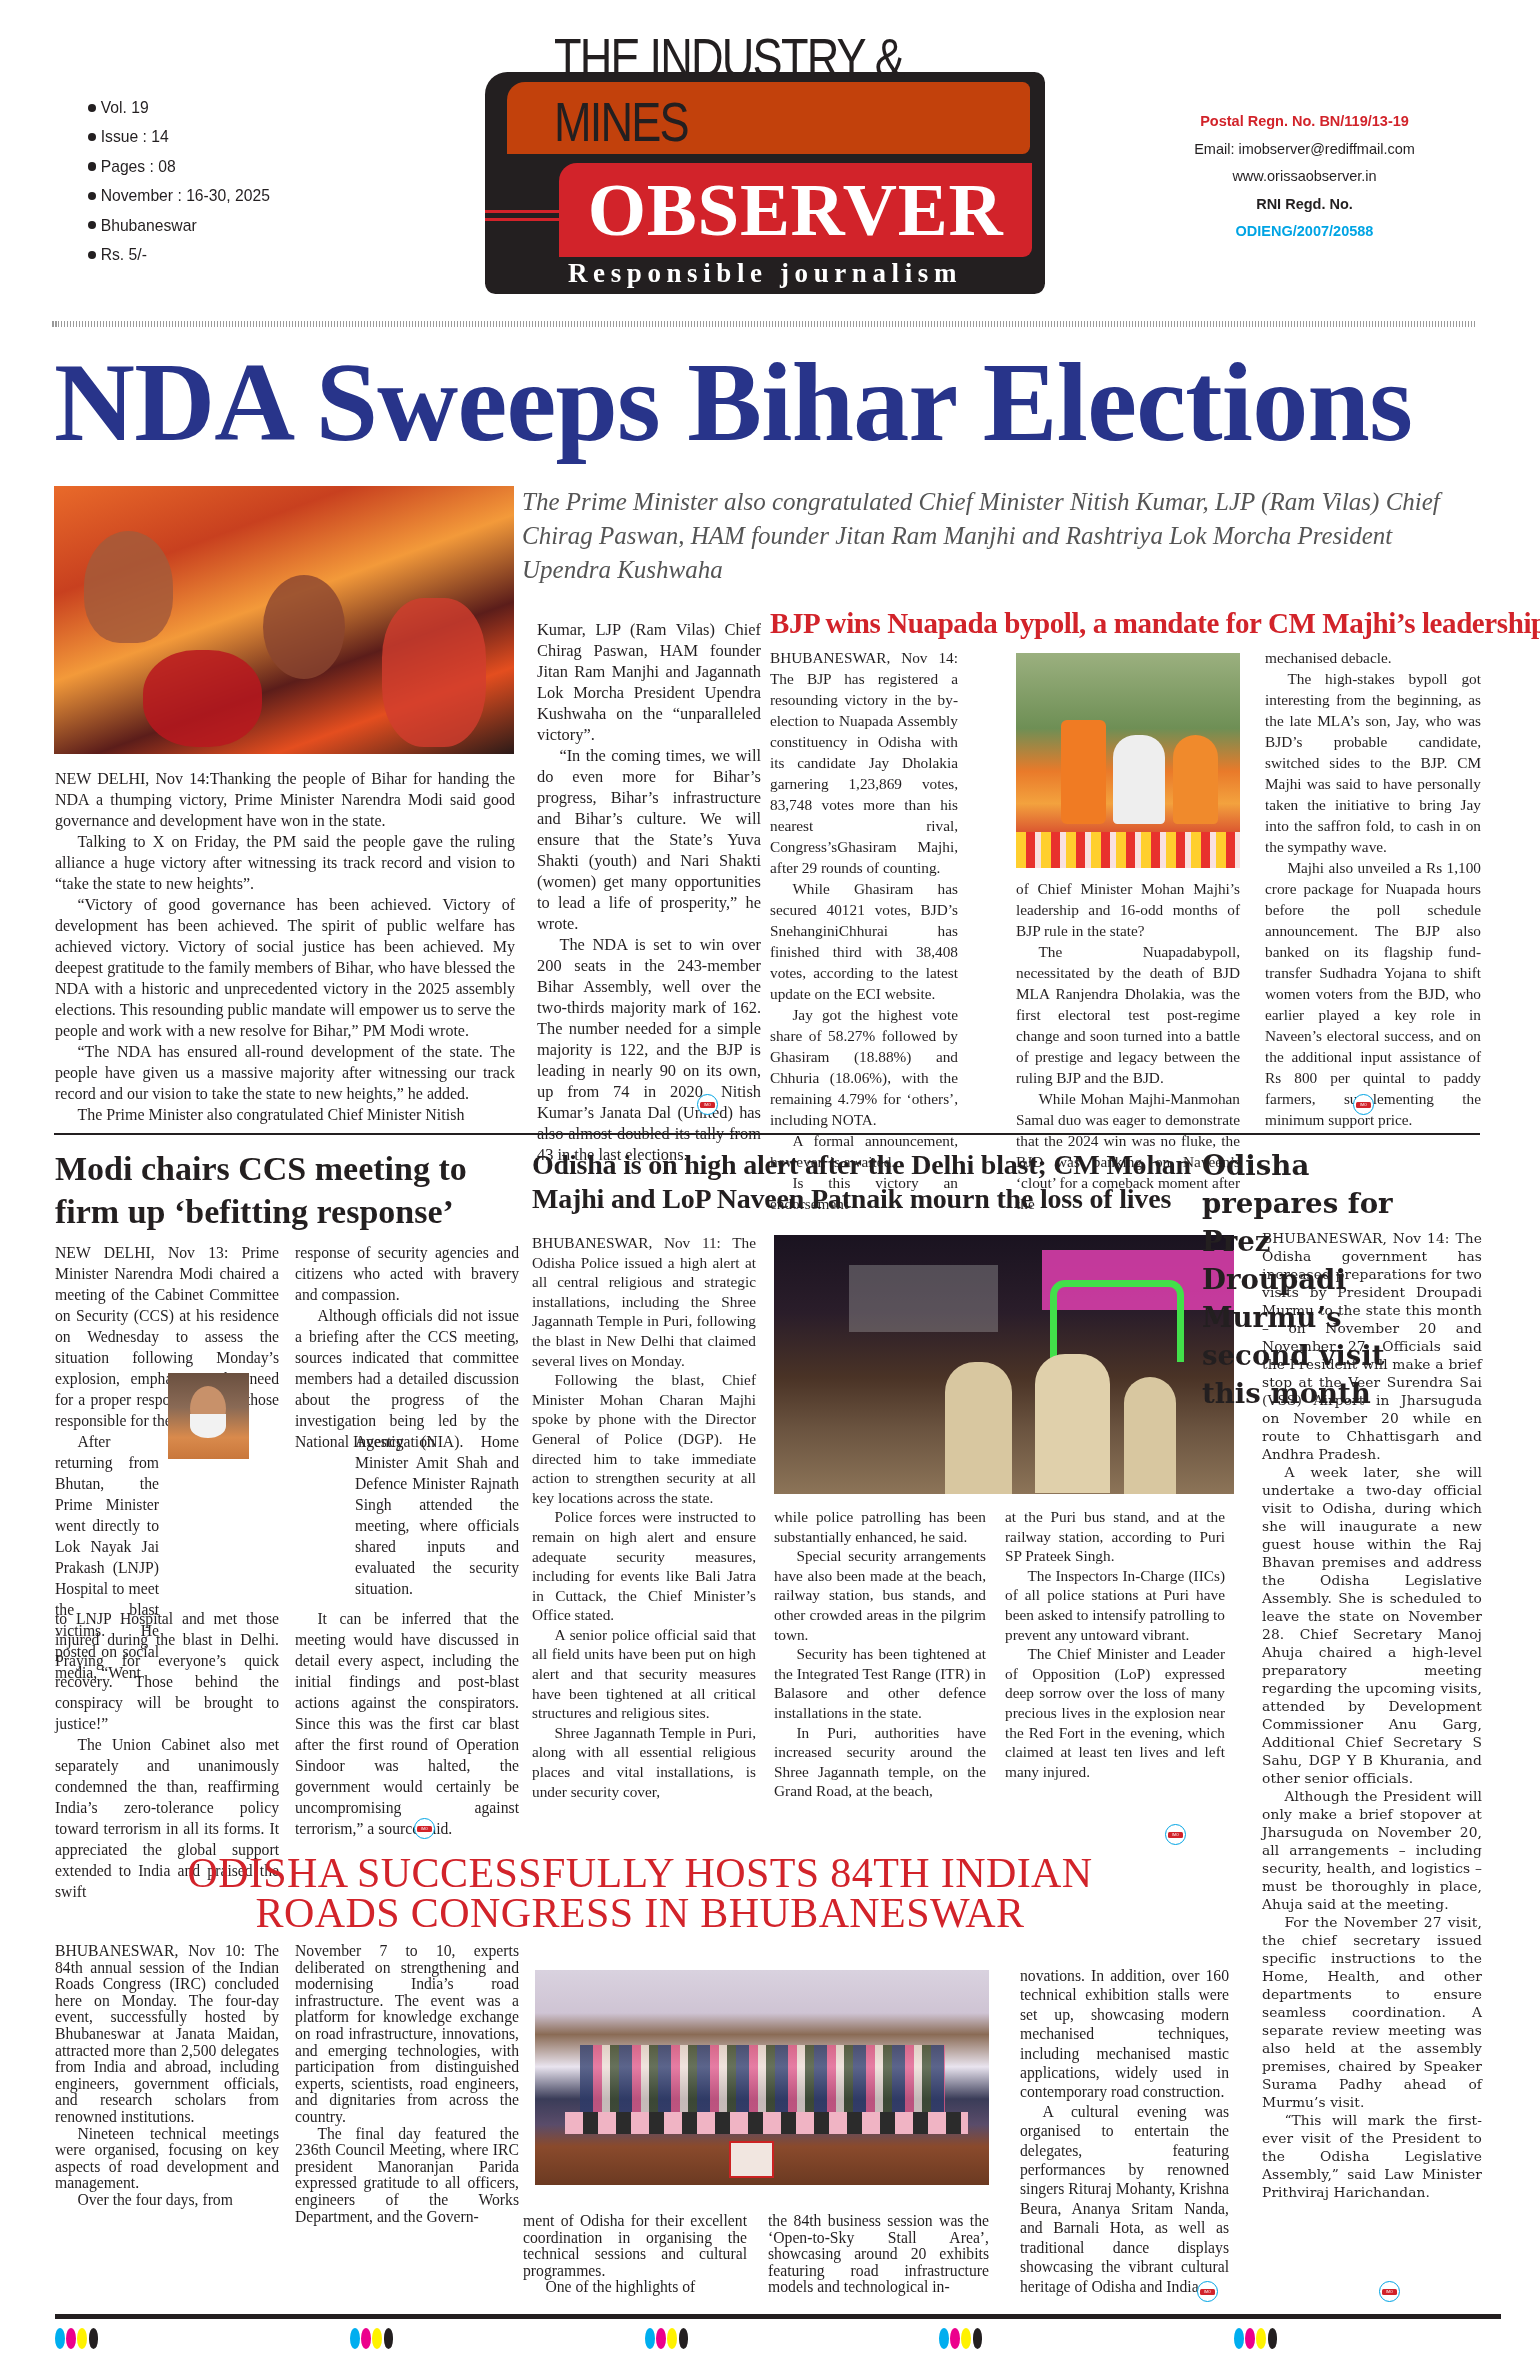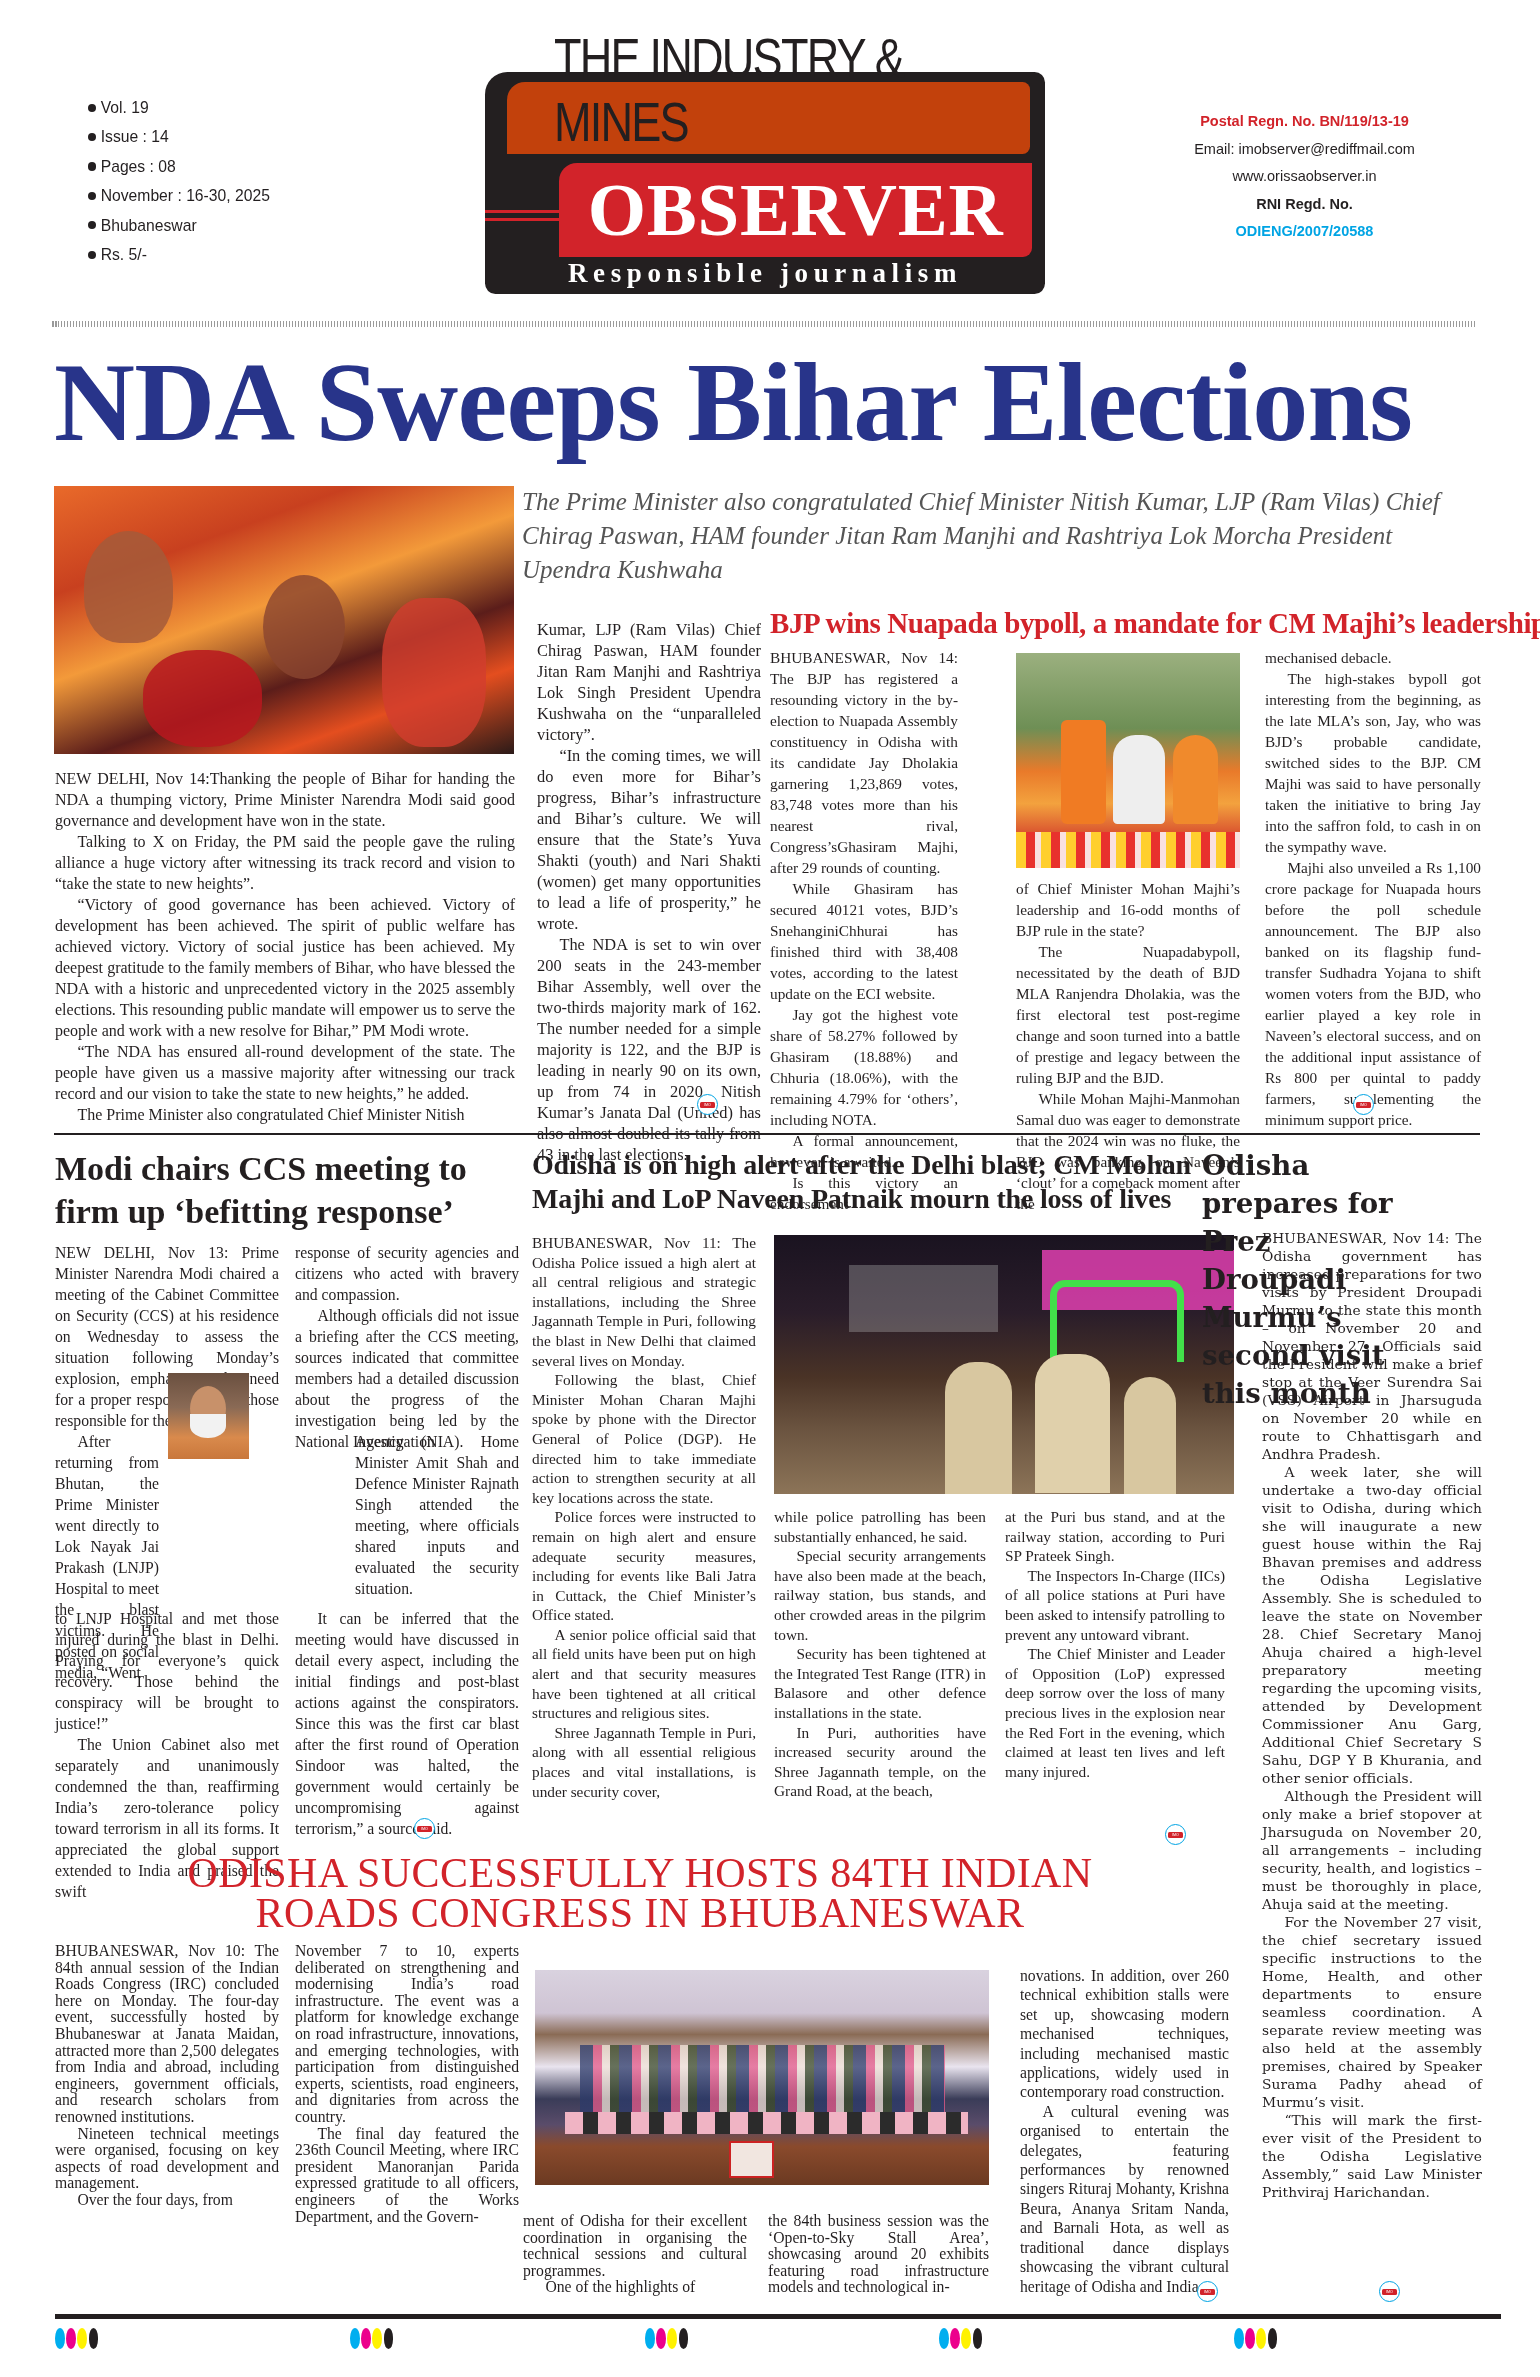--- a/index.html
+++ b/index.html
@@ -104,21 +104,21 @@
 
 <div class="abs body-text" style="left:55px;top:768px;width:460px">
   <p class="first">NEW DELHI, Nov 14:Thanking the people of Bihar for handing the NDA a thumping victory, Prime Minister Narendra Modi said good governance and development have won in the state.</p>
   <p>Talking to X on Friday, the PM said the people gave the ruling alliance a huge victory after witnessing its track record and vision to “take the state to new heights”.</p>
   <p>“Victory of good governance has been achieved. Victory of development has been achieved.  The spirit of public welfare has achieved victory.  Victory of social justice has been achieved. My deepest gratitude to the family members of Bihar, who have blessed the NDA with a historic and unprecedented victory in the 2025 assembly elections. This resounding public mandate will empower us to serve the people and work with a new resolve for Bihar,” PM Modi wrote.</p>
   <p>“The NDA has ensured all-round development of the state. The people have given us a massive majority after witnessing our track record and our vision to take the state to new heights,” he added.</p>
   <p>The Prime Minister also congratulated Chief Minister Nitish</p>
 </div>
 
 <div class="abs body-text" style="left:537px;top:619px;width:224px;font-size:16.4px">
-  <p class="first">Kumar, LJP (Ram Vilas) Chief Chirag Paswan, HAM founder Jitan Ram Manjhi and Rashtriya Lok Singh President Upendra Kushwaha on the “unparalleled victory”.</p>
+  <p class="first">Kumar, LJP (Ram Vilas) Chief Chirag Paswan, HAM founder Jitan Ram Manjhi and Jagannath Lok Morcha President Upendra Kushwaha on the “unparalleled victory”.</p>
   <p>“In the coming times, we will do even more for Bihar’s progress, Bihar’s infrastructure and Bihar’s culture. We will ensure that the State’s Yuva Shakti (youth) and Nari Shakti (women) get many opportunities to lead a life of prosperity,” he wrote.</p>
   <p>The NDA is set to win over 200 seats in the 243-member Bihar Assembly, well over the two-thirds majority mark of 162. The number needed for a simple majority is 122, and the BJP is leading in nearly 90 on its own, up from 74 in 2020. Nitish Kumar’s Janata Dal (United) has also almost doubled its tally from 43 in the last elections.</p>
 </div>
 <div class="abs imo" style="left:697px;top:1094px">
     <i>IMO</i>
   </div>
 
 <h2 class="abs red-head" style="left:770px;top:605px;width:716px;font-size:29px;line-height:37px;white-space:nowrap;letter-spacing:-0.4px">BJP wins Nuapada bypoll, a mandate for CM Majhi’s leadership</h2>
 
 <div class="abs body-text" style="left:770px;top:647px;width:188px;font-size:15.3px;line-height:21px">
@@ -257,21 +257,21 @@
 <div class="abs body-text" style="left:523px;top:2213px;width:224px;font-size:15.7px;line-height:16.6px">
   <p class="first">ment of Odisha for their excellent coordination in organising the technical sessions and cultural programmes.</p>
   <p>One of the highlights of</p>
 </div>
 
 <div class="abs body-text" style="left:768px;top:2213px;width:221px;font-size:15.7px;line-height:16.6px">
   <p class="first">the 84th business session was the ‘Open-to-Sky Stall Area’, showcasing around 20 exhibits featuring road infrastructure models and technological in-</p>
 </div>
 
 <div class="abs body-text" style="left:1020px;top:1966px;width:209px;font-size:15.7px;line-height:19.4px">
-  <p class="first">novations. In addition, over 260 technical exhibition stalls were set up, showcasing modern mechanised techniques, including mechanised mastic applications, widely used in contemporary road construction.</p>
+  <p class="first">novations. In addition, over 160 technical exhibition stalls were set up, showcasing modern mechanised techniques, including mechanised mastic applications, widely used in contemporary road construction.</p>
   <p>A cultural evening was organised to entertain the delegates, featuring performances by renowned singers Rituraj Mohanty, Krishna Beura, Ananya Sritam Nanda, and Barnali Hota, as well as traditional dance displays showcasing the vibrant cultural heritage of Odisha and India.</p>
 </div>
 <div class="abs imo" style="left:1197px;top:2281px">
     <i>IMO</i>
   </div>
 
 <div class="abs hrule-thick" style="left:55px;top:2314px;width:1446px"></div>
 
 <div class="abs reg-marks" style="left:55px;top:2328px">
   <i style="background:#00aeef"></i>

